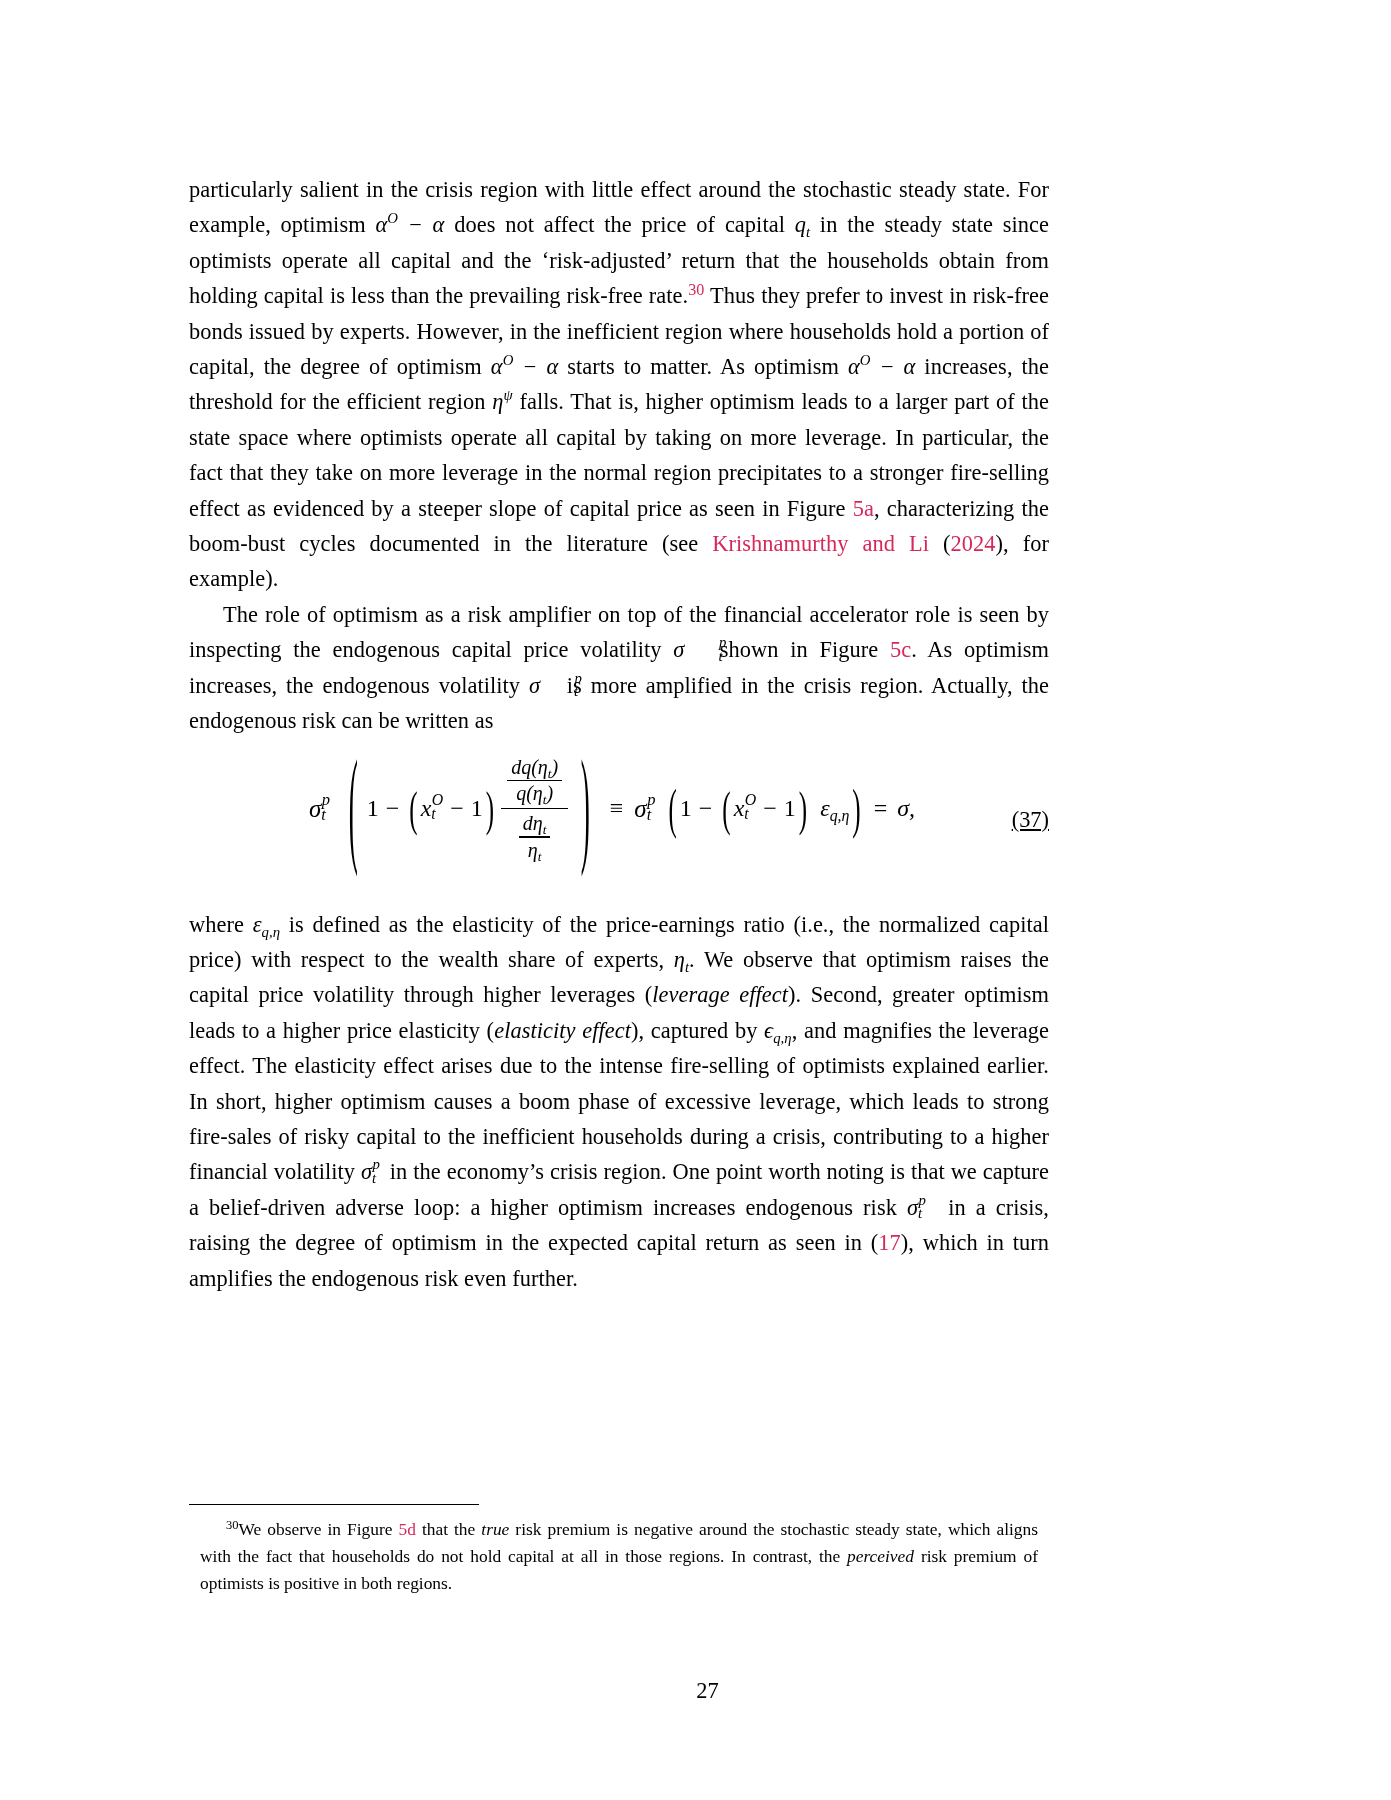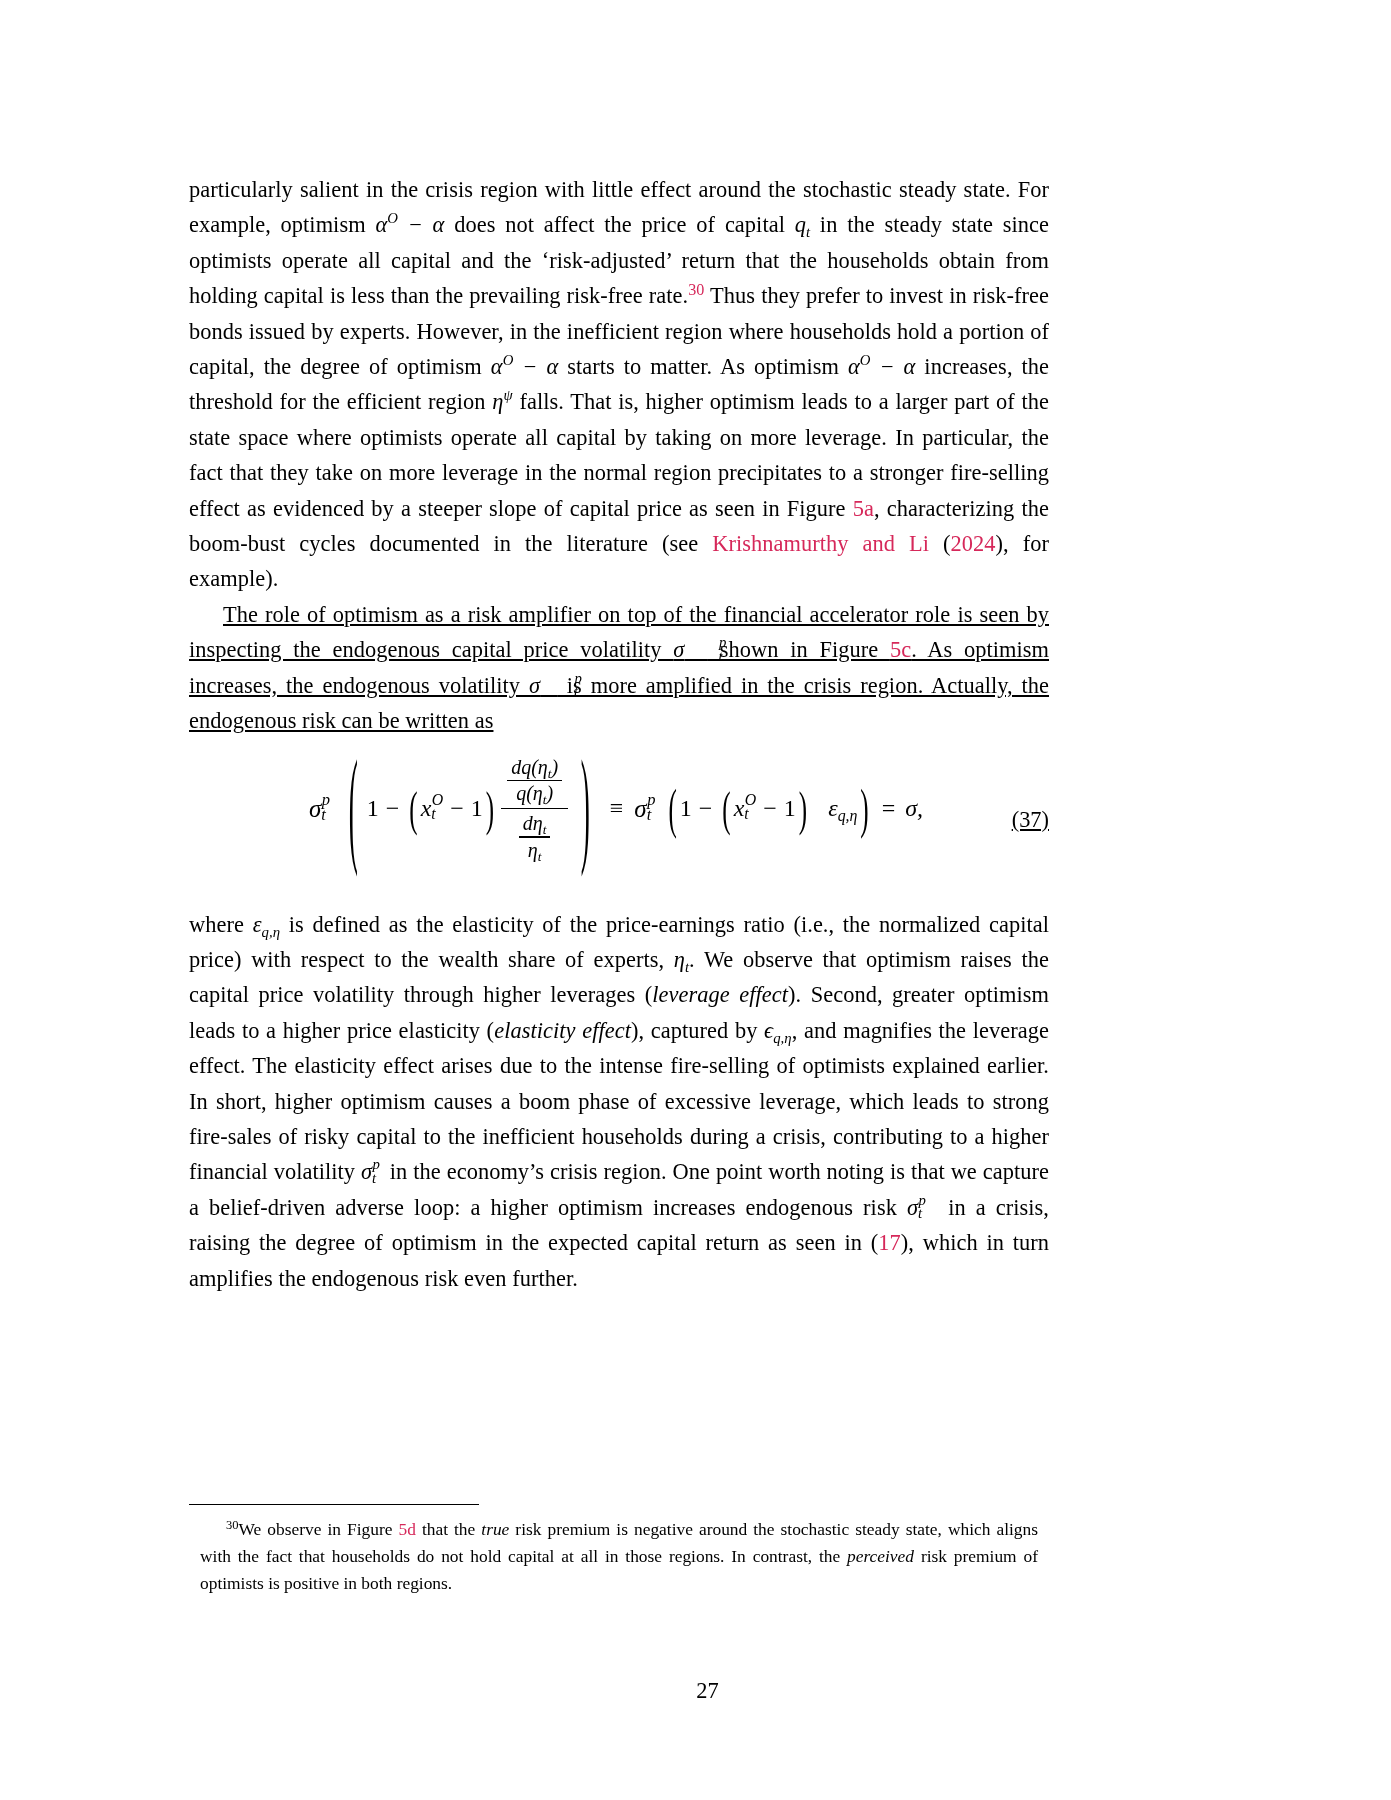--- a/index.html
+++ b/index.html
@@ -29,21 +29,21 @@
     width: 860px;
   }
   p.body-par {
     margin: 0;
     font-size: 22.4px;
     line-height: 35.4px;
     text-align: justify;
     text-justify: inter-word;
     letter-spacing: 0.05px;
   }
-  p.body-par.indent { text-indent: 34px; text-decoration: underline; }
+  p.body-par.indent { text-indent: 34px; }
 
   .lnk { color: #d6285a; }
 
   
   .mi {
     font-family: "Liberation Serif", "DejaVu Serif", serif;
     font-style: italic;
     white-space: nowrap;
   }
   .mup { font-style: normal; }
@@ -234,21 +234,21 @@
         <span class="mi" style="font-size:25px">σ<span class="subsup"><sup class="m">p</sup><sub class="m">t</sub></span>&nbsp;&nbsp;&nbsp;</span>
 
         <span class="paren-med" style="transform:scaleY(2.2)">(</span>
         <span class="mup">1</span>
         <span class="op">−</span>
         <span class="paren-med">(</span>
         <span class="mi">x<span class="subsup"><sup class="m mup">O</sup><sub class="m">t</sub></span>&nbsp;&nbsp;</span>
         <span class="op">−</span>
         <span class="mup">1</span>
         <span class="paren-med">)</span>
-        <span class="mi" style="margin-left:18px">ε<sub class="m">q,η</sub></span>
+        <span class="mi" style="margin-left:10px">ε<sub class="m">q,η</sub></span>
         <span class="paren-med" style="transform:scaleY(2.2)">)</span>
 
         <span class="op" style="margin:0 10px">=</span>
         <span class="mi">σ,</span>
       </div>
 
       <div class="eq-num">(37)</div>
     </div>
 
     <p class="body-par"><span>where </span><span class="mi">ε<sub class="m">q,η</sub></span><span> is defined as the elasticity of the price-earnings ratio (i.e., the normalized capital price) with respect to the wealth share of experts, </span><span class="mi">η<sub class="m">t</sub></span><span>. We observe that optimism raises the capital price volatility through higher leverages (</span><i class="it">leverage effect</i><span>). Second, greater optimism leads to a higher price elasticity (</span><i class="it">elasticity effect</i><span>), captured by </span><span class="mi">ϵ<sub class="m">q,η</sub></span><span>, and magnifies the leverage effect. The elasticity effect arises due to the intense fire-selling of optimists explained earlier. In short, higher optimism causes a boom phase of excessive leverage, which leads to strong fire-sales of risky capital to the inefficient households during a crisis, contributing to a higher financial volatility </span><span class="mi">σ<span class="subsup"><sup class="m">p</sup><sub class="m">t</sub></span>&nbsp;&nbsp;</span><span> in the economy’s crisis region. One point worth noting is that we capture a belief-driven adverse loop: a higher optimism increases endogenous risk </span><span class="mi">σ<span class="subsup"><sup class="m">p</sup><sub class="m">t</sub></span>&nbsp;&nbsp;</span><span> in a crisis, raising the degree of optimism in the expected capital return as seen in (</span><a class="lnk" href="#" style="text-decoration:none">17</a><span>), which in turn amplifies the endogenous risk even further.</span></p>

